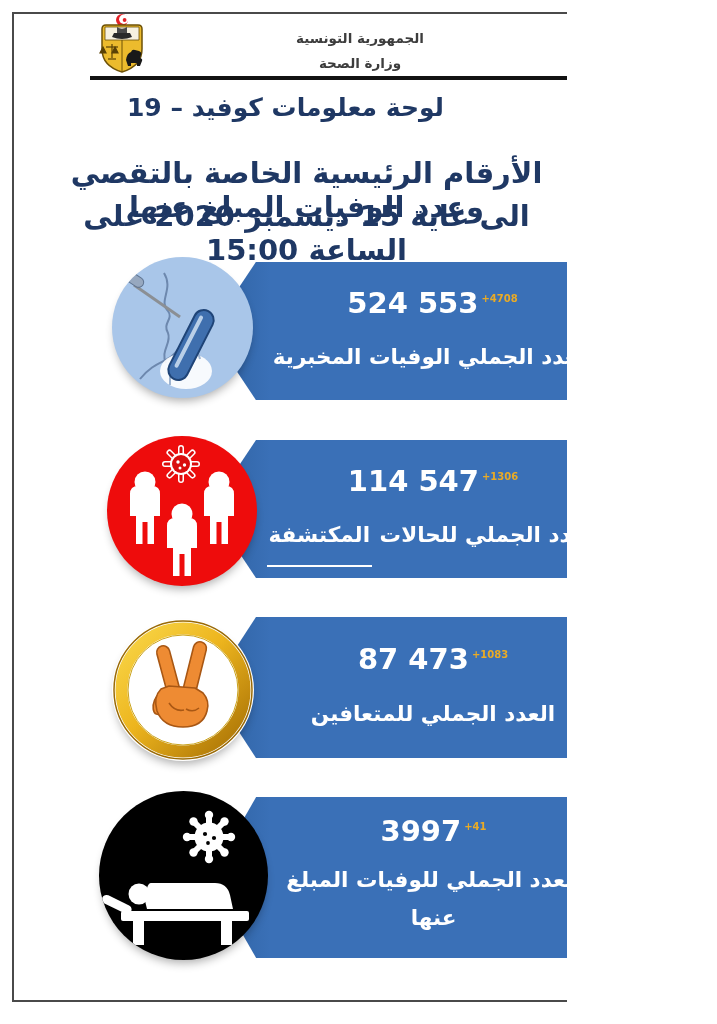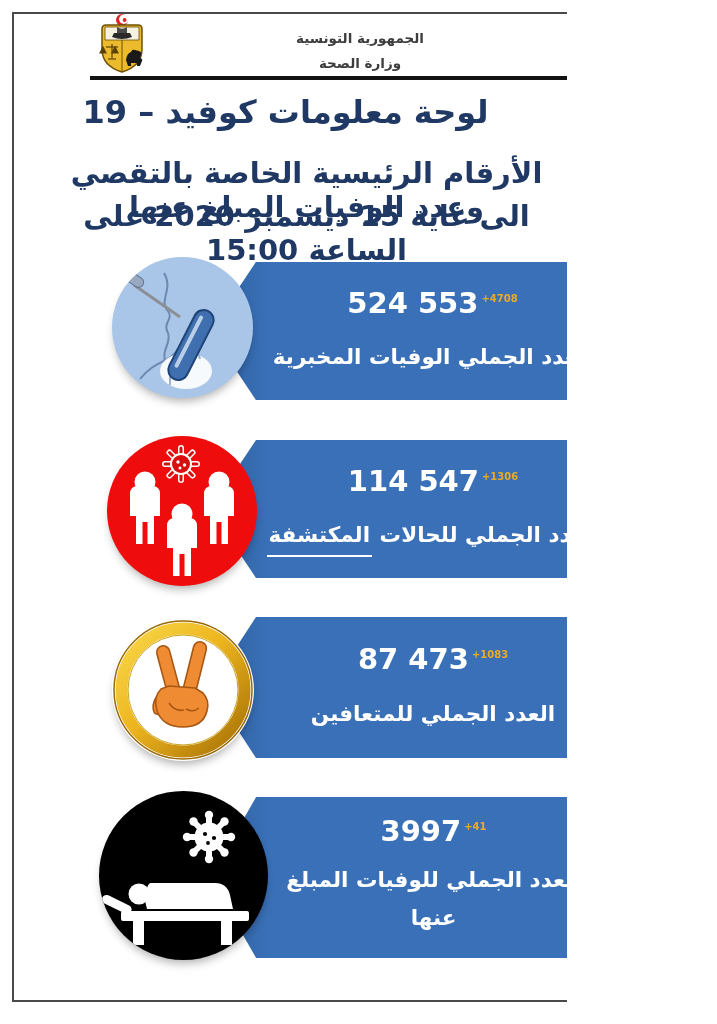--- a/index.html
+++ b/index.html
@@ -11,38 +11,38 @@
     border:2px solid #4a4a4a;box-sizing:border-box;}
   
   .coat{position:absolute;left:97px;top:13px;width:50px;height:62px;}
   .gov-text{position:absolute;left:238px;top:30px;width:244px;text-align:center;
     color:#3d3d3d;font-weight:bold;font-size:13.5px;direction:rtl;}
   .gov-text .l2{margin-top:9px;}
   .moh-logo{position:absolute;left:570px;top:30px;width:40px;height:44px;}
   .rule{position:absolute;left:90px;top:76px;width:565px;height:4px;background:#121212;}
   
   .title{position:absolute;left:4px;right:0;top:93px;text-align:center;direction:rtl;
-    color:#1f3864;font-size:32px;font-weight:bold;}
+    color:#1f3864;font-size:25px;font-weight:bold;}
   .sub{position:absolute;left:0;right:0;text-align:center;direction:rtl;
     color:#1f3864;font-size:29px;font-weight:bold;margin-left:46px;}
   .sub1{top:156px;} .sub2{top:199px;}
   
   .circle{position:absolute;border-radius:50%;overflow:hidden;z-index:3;
     box-shadow:0 6px 10px -3px rgba(0,0,0,.32);}
   .circle svg{display:block;width:100%;height:100%;}
   .banner{position:absolute;z-index:2;}
   .banner .bg{position:absolute;left:0;top:0;width:100%;height:100%;}
   .banner .txt{position:absolute;left:52px;right:6px;top:4px;bottom:6px;
     display:flex;flex-direction:column;justify-content:space-evenly;align-items:center;}
   .num{direction:ltr;color:#fff;font-size:29px;font-weight:bold;line-height:1;white-space:nowrap;}
   .num .delta{font-size:10px;font-weight:bold;color:#eaab25;position:relative;top:-11px;margin-left:3px;}
   .label{direction:rtl;color:#fff;font-size:21.5px;font-weight:bold;text-align:center;
     white-space:nowrap;line-height:1.35;}
   .label.wrap{white-space:normal;max-width:300px;line-height:1.75;}
-  .label .u{border-bottom:2.5px solid #fff;padding:0 2px 8px 2px;}
+  .label .u{border-bottom:2.5px solid #fff;padding:0 2px 18px 2px;}
   
   .c1{left:112px;top:257px;width:141px;height:141px;background:#a9c6e9;}
   .b1{left:210px;top:262px;width:399px;height:138px;}
   .c2{left:107px;top:436px;width:150px;height:150px;background:#ee0c0c;}
   .b2{left:210px;top:440px;width:400px;height:138px;}
   .c3{left:112px;top:619px;width:142px;height:142px;background:#fff;}
   .b3{left:210px;top:617px;width:400px;height:141px;}
   .c4{left:99px;top:791px;width:169px;height:169px;background:#000;}
   .b4{left:210px;top:797px;width:401px;height:161px;}
   .hidden-defs{position:absolute;width:0;height:0;}

